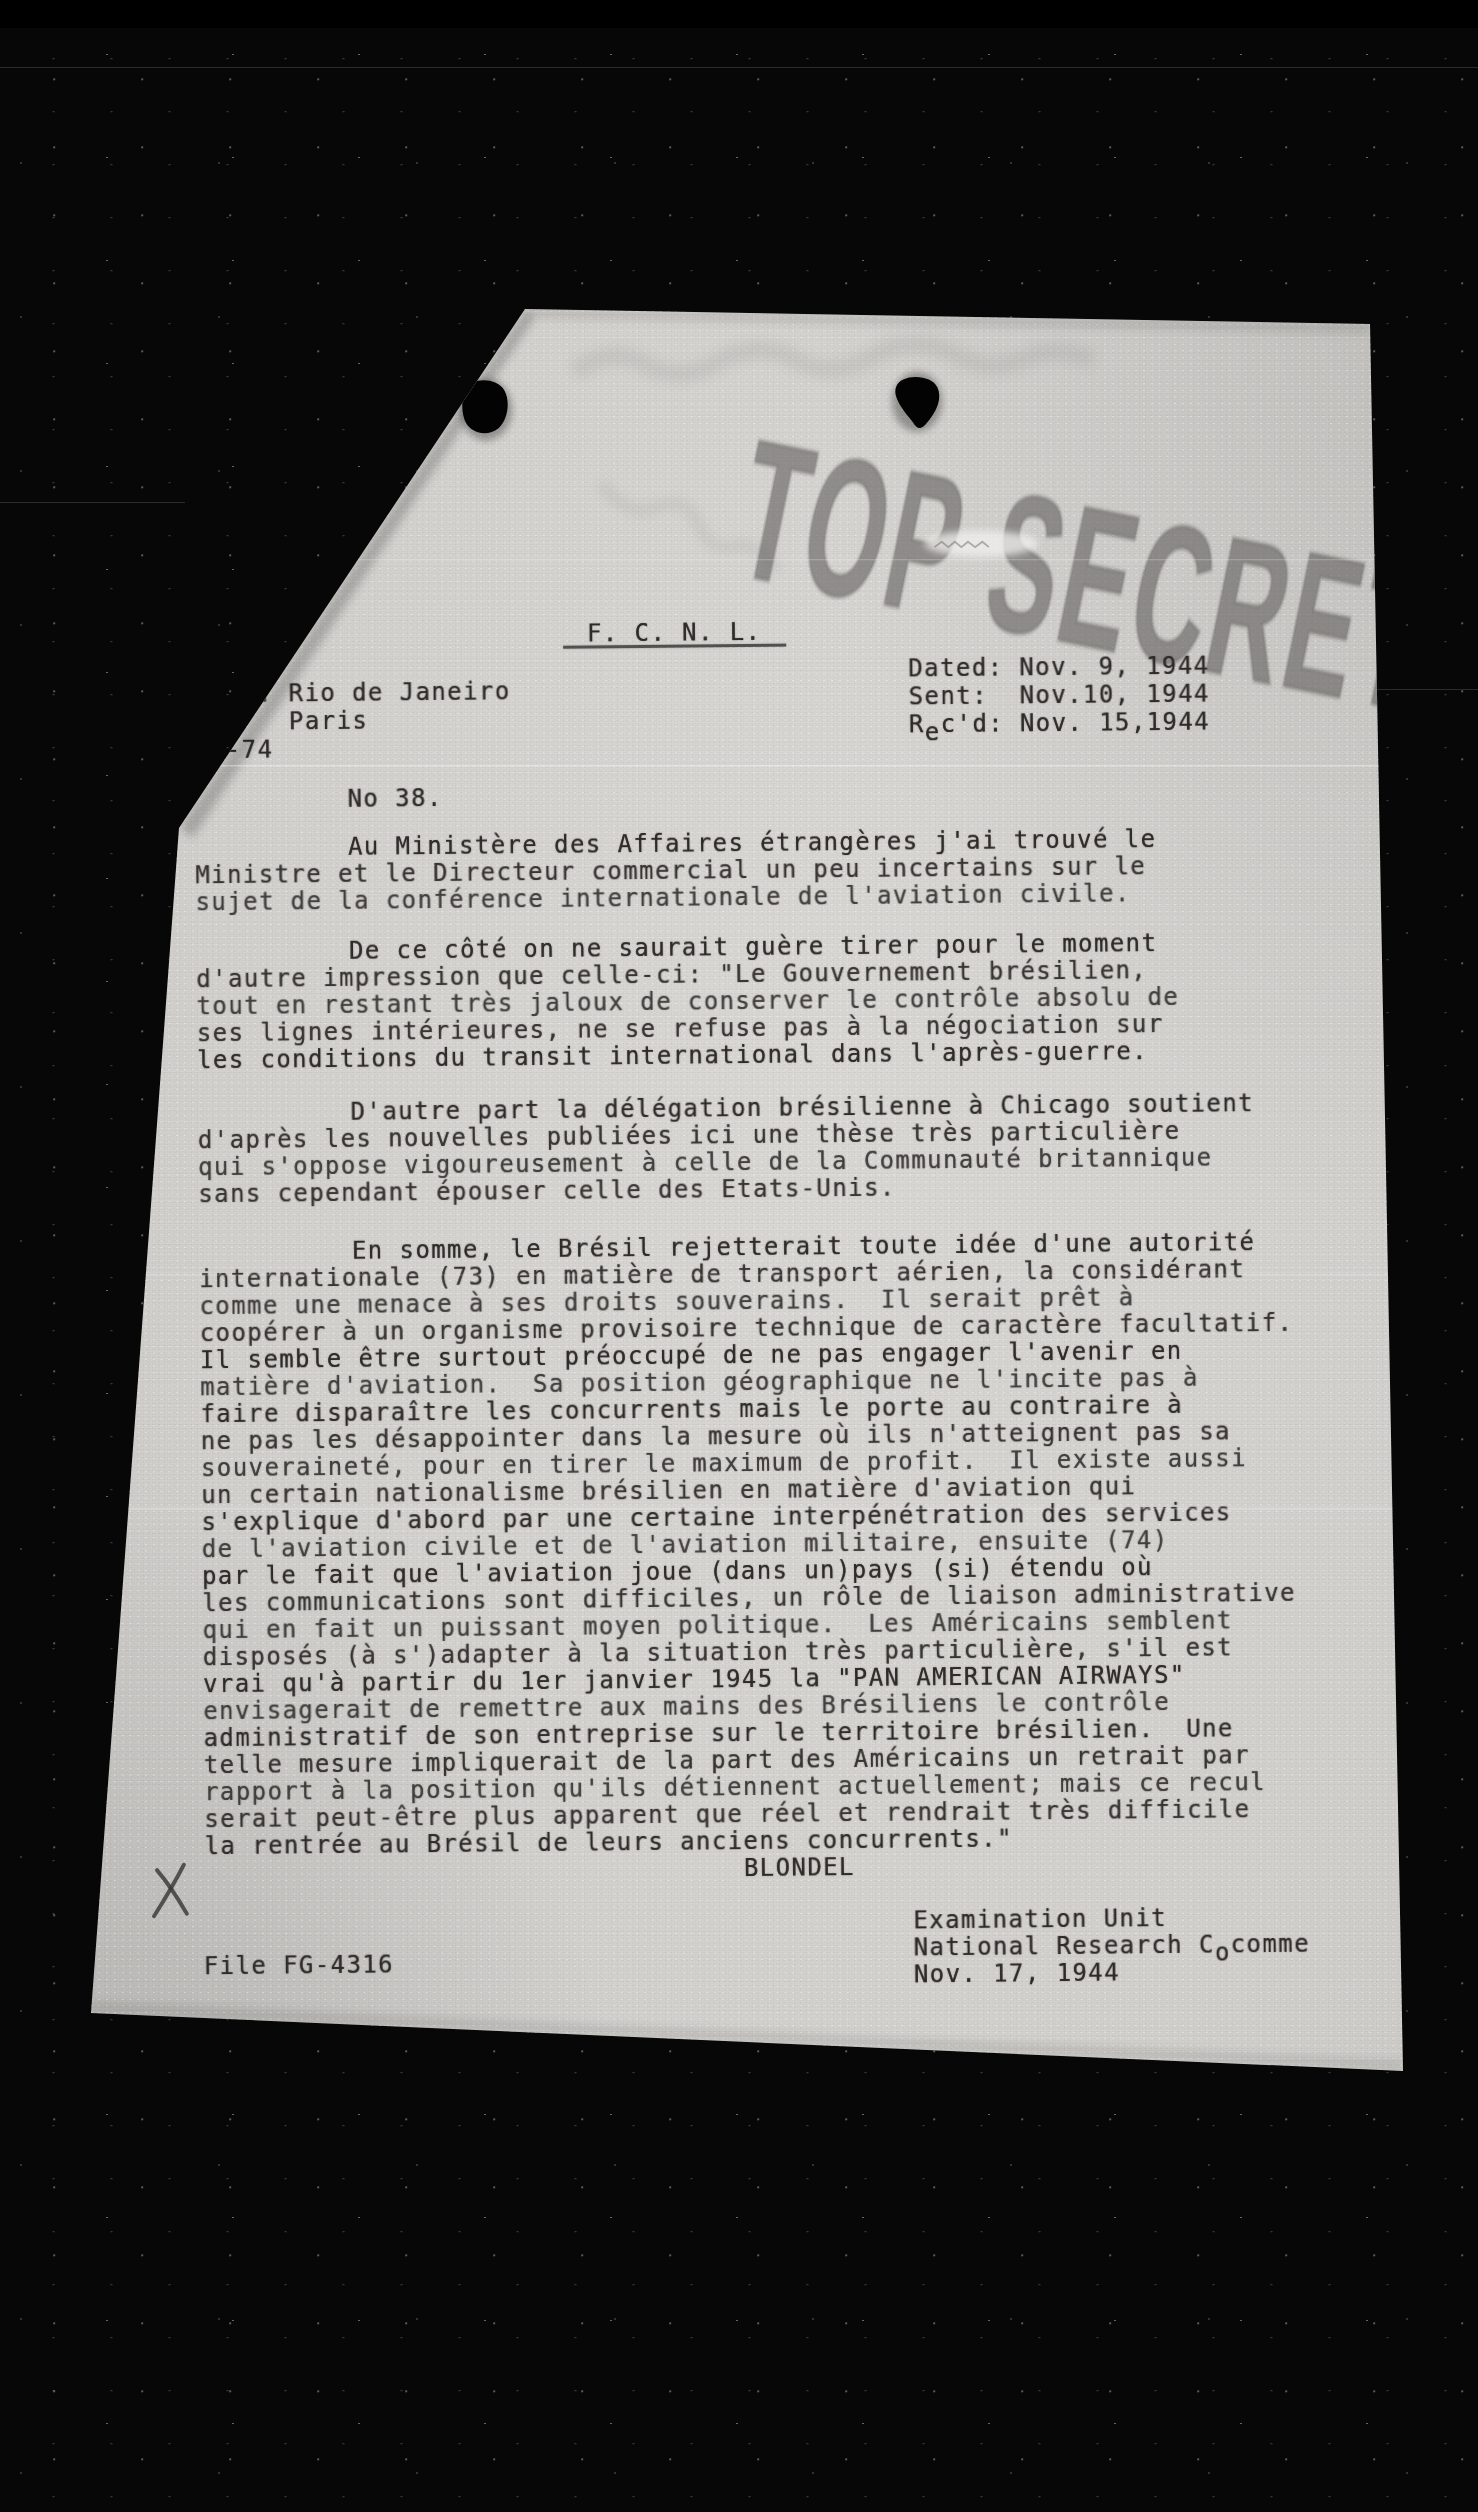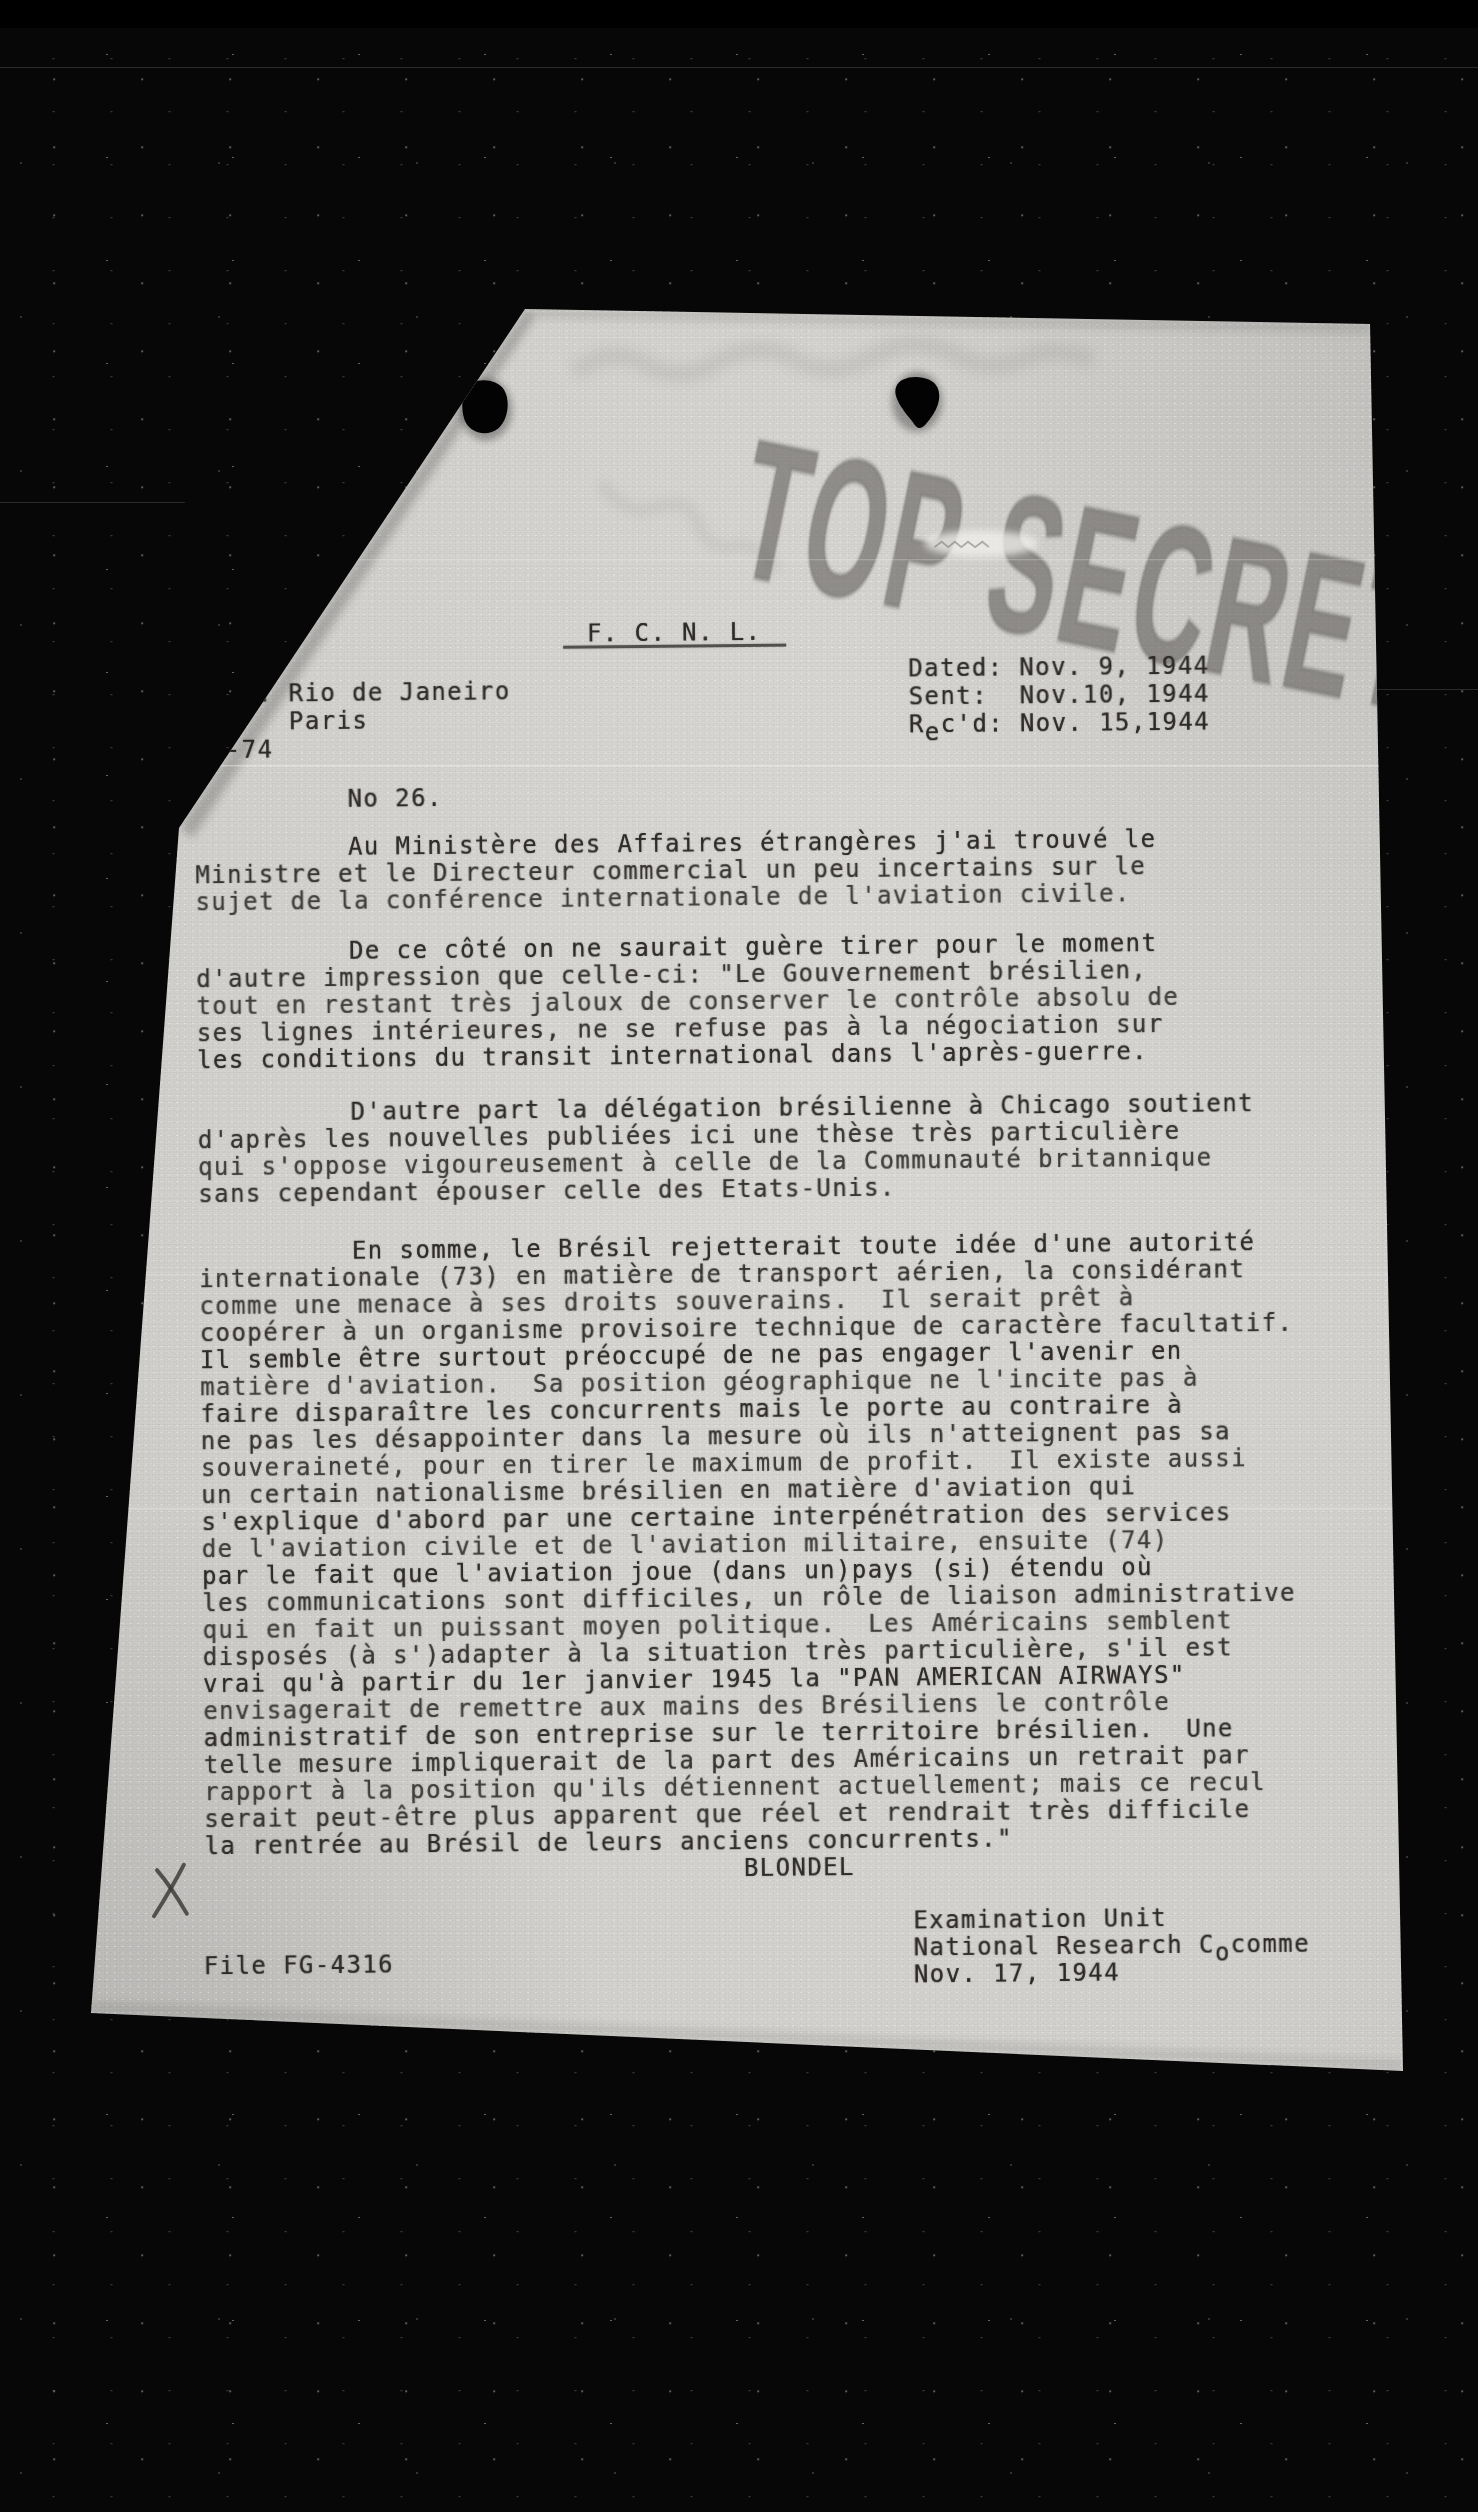--- a/index.html
+++ b/index.html
@@ -112,21 +112,21 @@
         <div class="line">To:   Paris</div>
         <div class="line">72-74</div>
       </div>
 
       <div class="tblock meta-right">
         <div class="line">Dated: Nov. 9, 1944</div>
         <div class="line">Sent:  Nov.10, 1944</div>
         <div class="line"><span>R</span><span class="drop">e</span><span>c'd: Nov. 15,1944</span></div>
       </div>
 
-      <div class="tblock msg-number line">No 26.</div>
+      <div class="tblock msg-number line">No 38.</div>
 
       <div class="tblock para p1">
           <div class="line">Au Ministère des Affaires étrangères j'ai trouvé le</div>
           <div class="line">Ministre et le Directeur commercial un peu incertains sur le</div>
           <div class="line">sujet de la conférence internationale de l'aviation civile.</div>
         </div>
       <div class="tblock para p2">
           <div class="line">De ce côté on ne saurait guère tirer pour le moment</div>
           <div class="line">d'autre impression que celle-ci: "Le Gouvernement brésilien,</div>
           <div class="line">tout en restant très jaloux de conserver le contrôle absolu de</div>

